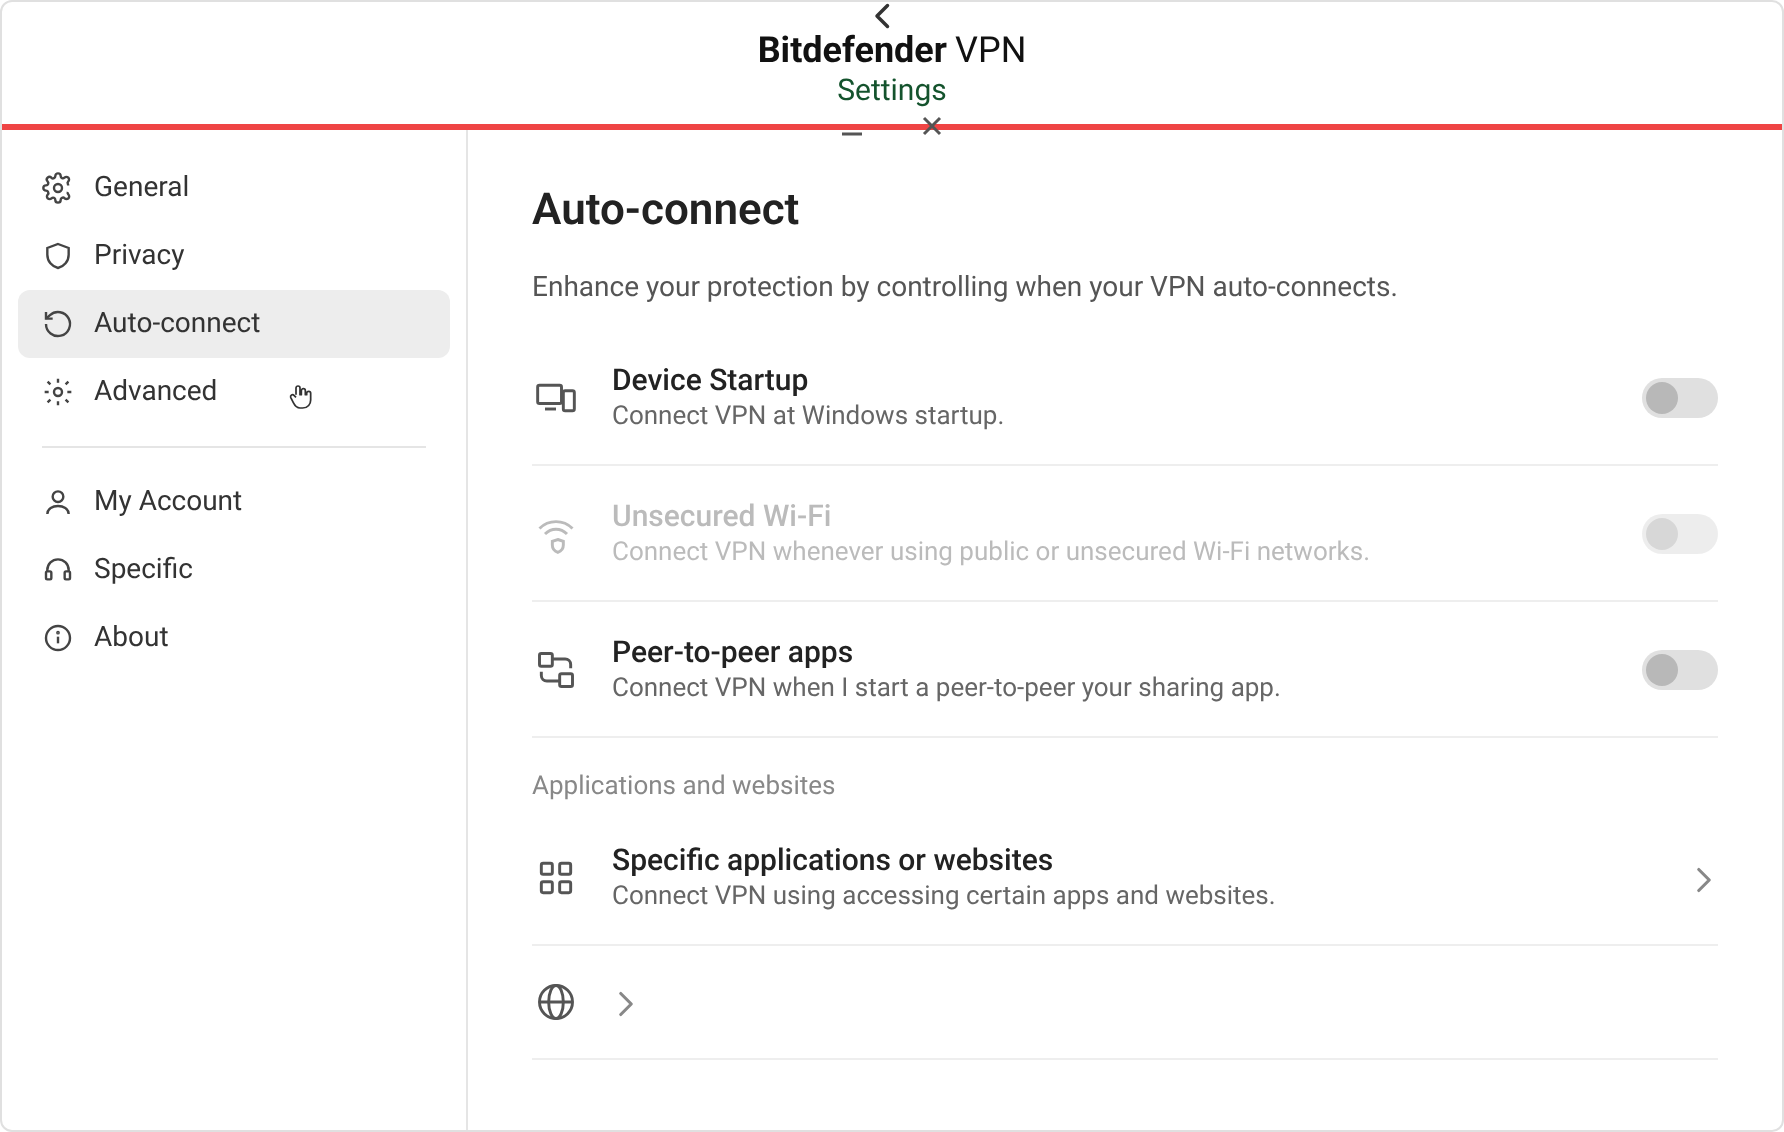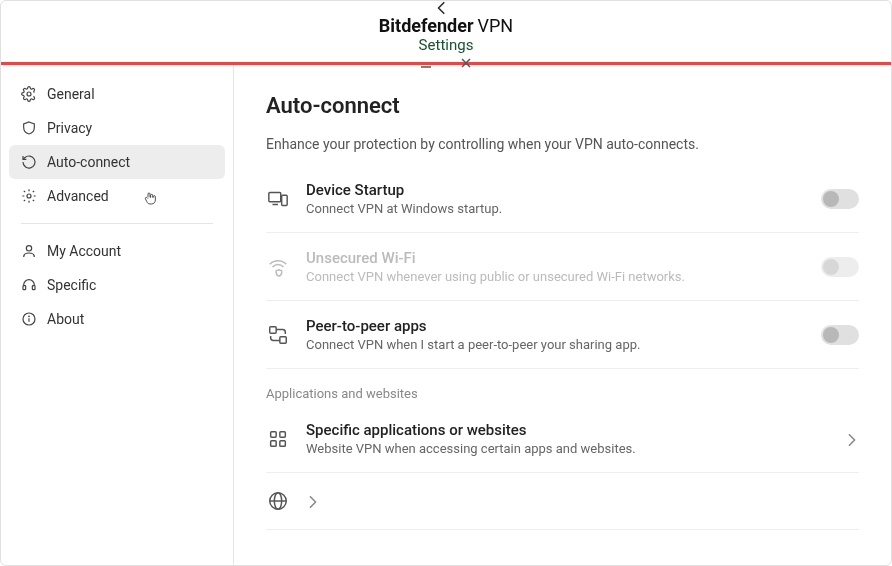--- a/index.html
+++ b/index.html
@@ -327,21 +327,21 @@
       <div class="ricon">
         <svg viewBox="0 0 24 24" width="22" height="22" fill="none" stroke="currentColor" stroke-width="1.6">
             <rect x="4" y="4" width="6" height="6" rx="1"></rect>
             <rect x="14" y="4" width="6" height="6" rx="1"></rect>
             <rect x="4" y="14" width="6" height="6" rx="1"></rect>
             <rect x="14" y="14" width="6" height="6" rx="1"></rect>
           </svg>
       </div>
       <div class="rtext">
         <div class="rtitle">Specific applications or websites</div>
-        <div class="rdesc">Website VPN when accessing certain apps and websites.</div>
+        <div class="rdesc">Connect VPN using accessing certain apps and websites.</div>
       </div>
       <div class="chevron">
         <svg viewBox="0 0 16 16" width="14" height="14">
             <path d="M5 2 L11 8 L5 14" fill="none" stroke="currentColor" stroke-width="1.8" stroke-linecap="round" stroke-linejoin="round"></path>
           </svg>
       </div>
     </div>
 
     <div class="row" style="cursor:pointer">
       <div class="ricon">

